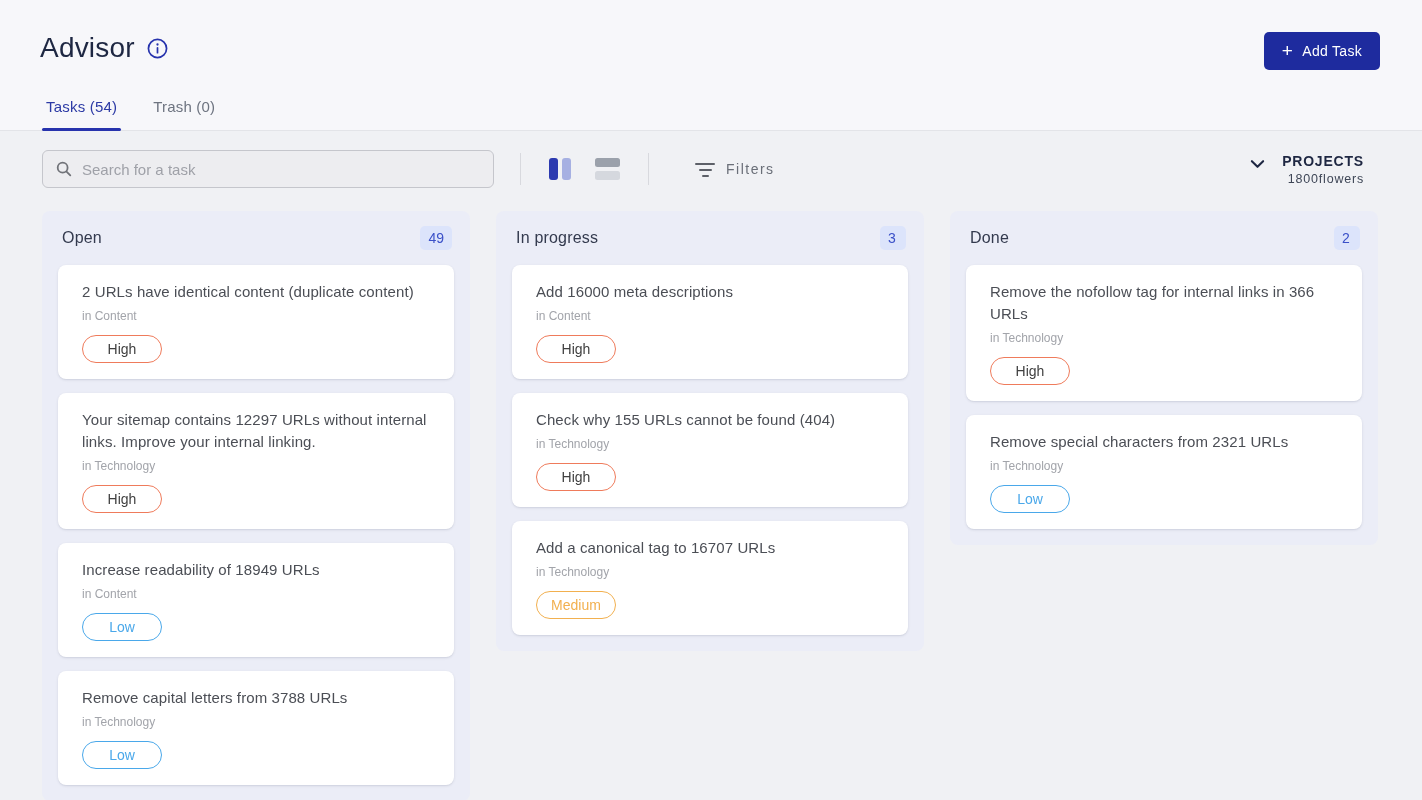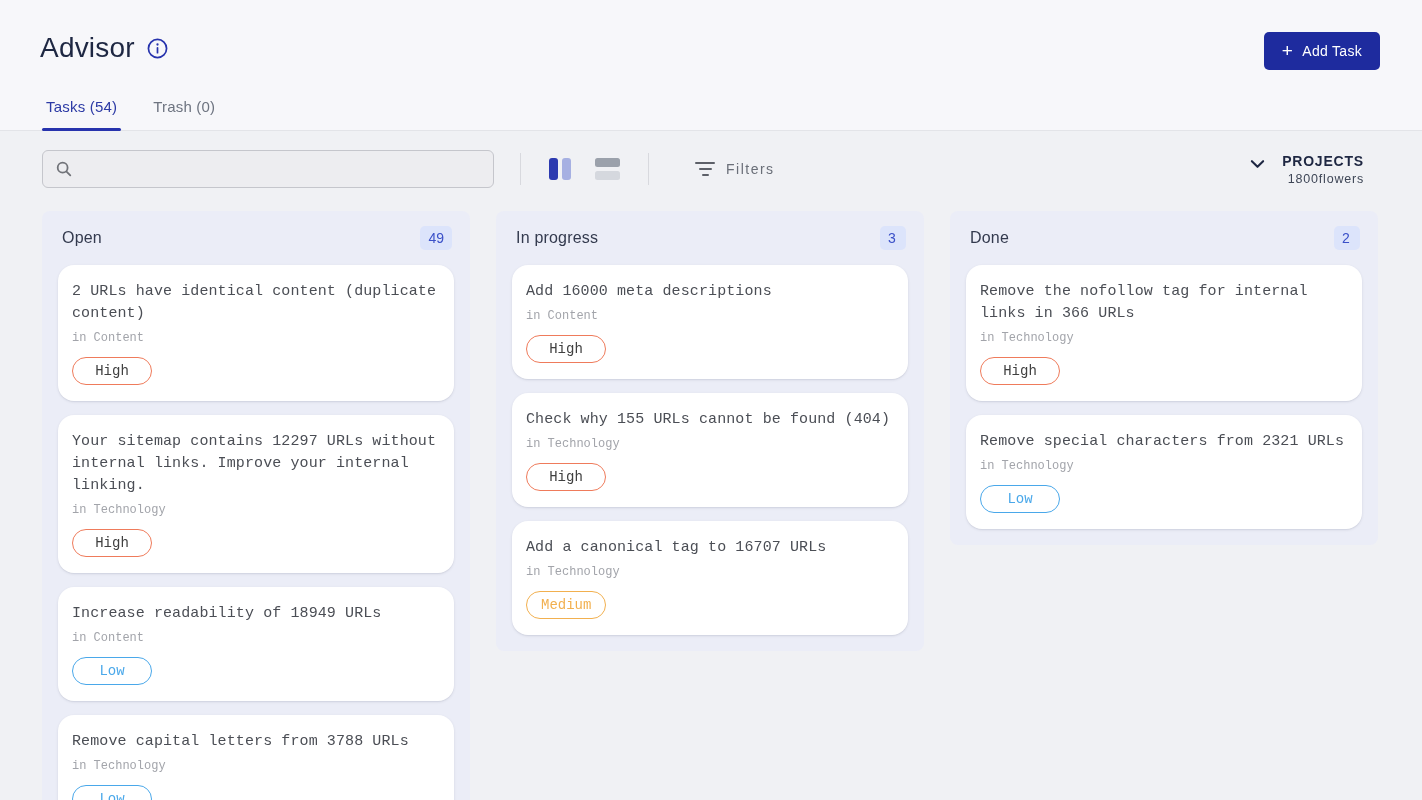--- a/index.html
+++ b/index.html
@@ -106,21 +106,21 @@
   }
   .view-toggles { display: flex; align-items: center; gap: 20px; }
   .kanban-icon { display: flex; gap: 4px; cursor: pointer; padding: 2px; }
   .kanban-icon .bar-v { width: 9px; height: 22px; border-radius: 3px; }
   .bar-v.dark { background: #2c3ab0; }
   .bar-v.light { background: #a6b0e2; }
   .list-icon { display: flex; flex-direction: column; gap: 4px; cursor: pointer; padding: 2px; }
   .list-icon .bar-h { width: 25px; height: 9px; border-radius: 2.5px; }
   .bar-h.dark { background: #9ba1ab; }
   .bar-h.light { background: #d5d8de; }
-  .filters-wrap { display: flex; align-items: center; gap: 11px; cursor: pointer; margin-left: 20px; }
+  .filters-wrap { display: flex; align-items: flex-end; gap: 11px; cursor: pointer; margin-left: 20px; }
   .filter-icon { display: flex; flex-direction: column; align-items: center; gap: 4px; }
   .filter-icon span { height: 2px; background: #5d6068; border-radius: 1px; display: block; }
   .filter-icon .l1 { width: 20px; }
   .filter-icon .l2 { width: 13px; }
   .filter-icon .l3 { width: 7px; }
   .filters-label { font-size: 14px; color: #6a6f78; letter-spacing: 1.5px; }
 
   .projects-wrap {
     margin-left: auto;
     display: flex;
@@ -171,25 +171,24 @@
     color: #3a50c8;
     font-size: 14px;
     border-radius: 5px;
     padding: 4px 8px;
     min-width: 26px;
     text-align: left;
   }
   .cards { display: flex; flex-direction: column; gap: 14px; }
   .card {
     background: #ffffff;
-    border-radius: 16px;
-    padding: 16px 14px;
+    border-radius: 8px;
+    padding: 16px 24px;
     box-shadow: 0 1px 3px rgba(40, 46, 70, 0.10), 0 1px 1px rgba(40, 46, 70, 0.05);
     cursor: pointer;
-    font-family: Liberation Mono, monospace;
   }
   .card-title {
     font-size: 15px;
     color: #4b4e55;
     line-height: 22px;
     letter-spacing: 0.1px;
   }
   .card-category {
     font-size: 12px;
     color: #a2a4aa;
@@ -238,20 +237,21 @@
 </div>
 
 <div class="toolbar">
   <div class="search-box">
     <span style="display:flex;">
       <svg viewBox="0 0 20 20" width="18" height="18">
         <circle cx="8.5" cy="8.5" r="5.5" fill="none" stroke="#717379" stroke-width="2"></circle>
         <line x1="12.8" y1="12.8" x2="17" y2="17" stroke="#717379" stroke-width="2" stroke-linecap="round"></line>
       </svg>
     </span>
+    <input type="text" placeholder="Search for a task" style="">
   </div>
   <div class="v-divider"></div>
   <div class="view-toggles">
     <div class="kanban-icon">
       <span class="bar-v dark"></span>
         <span class="bar-v light"></span>
     </div>
     <div class="list-icon">
       <span class="bar-h dark"></span>
         <span class="bar-h light"></span>

